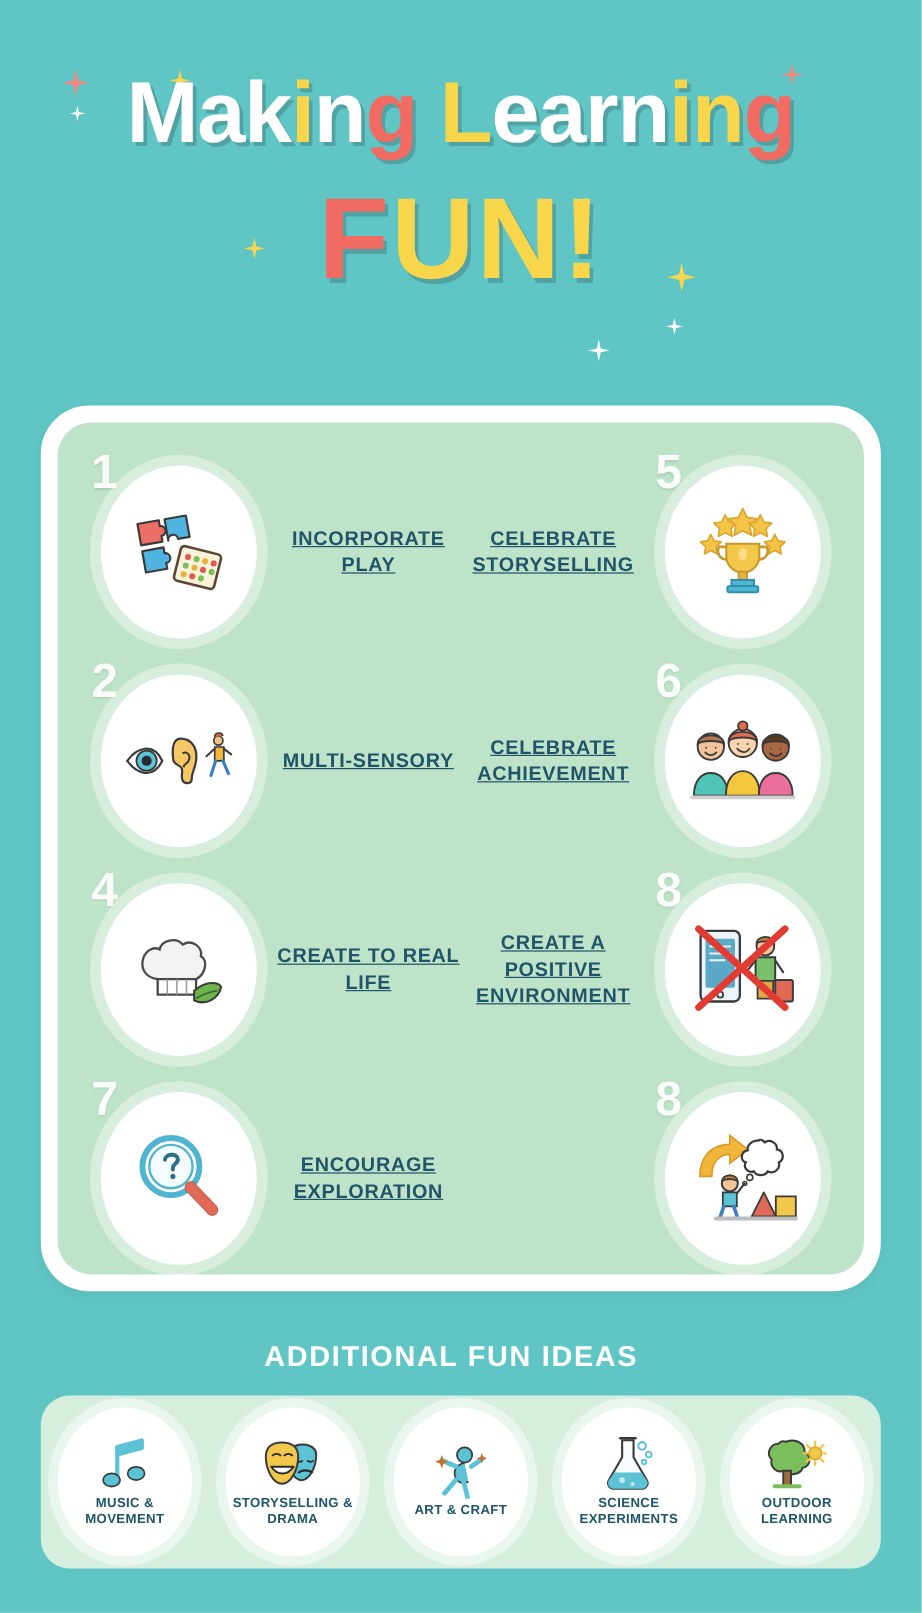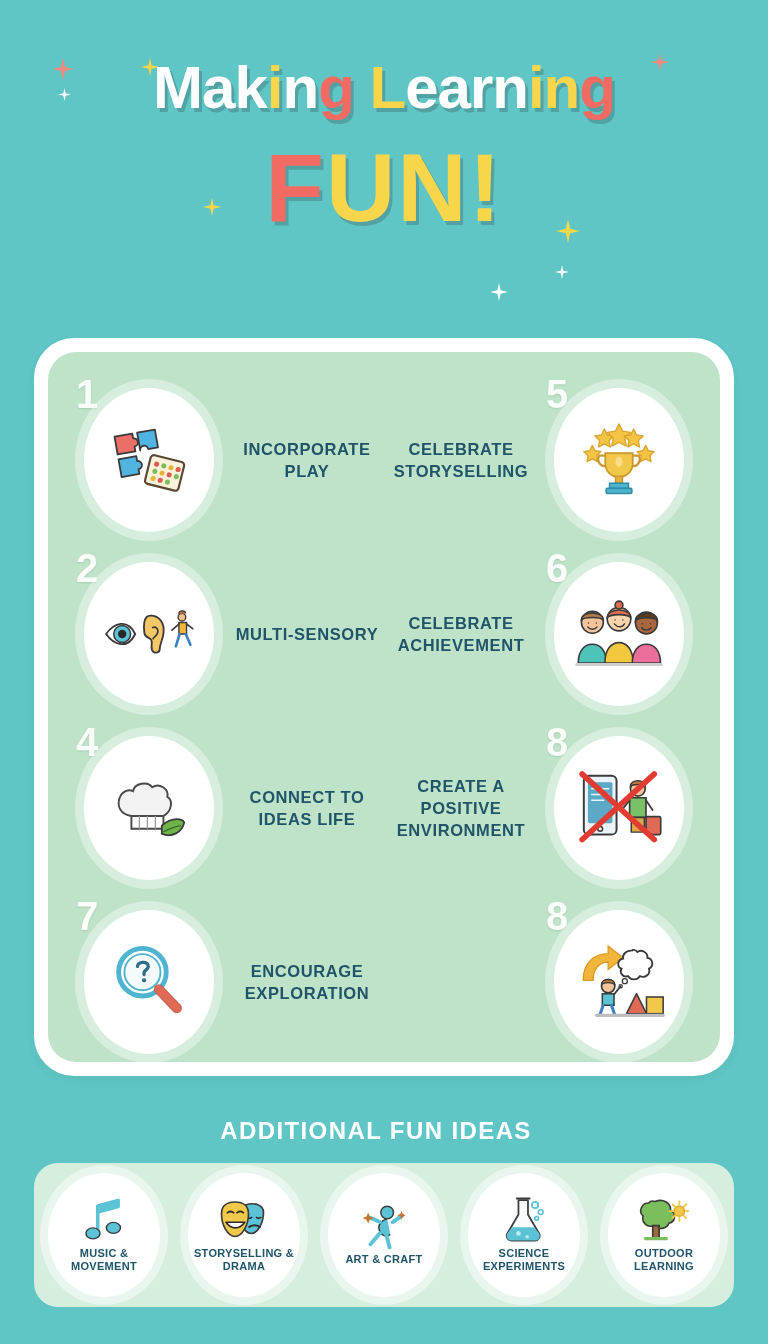--- a/index.html
+++ b/index.html
@@ -9,21 +9,21 @@
     font-family:"Liberation Sans", sans-serif;
     overflow:hidden;
     position:relative;
   }
   
   .sparkle{position:absolute;pointer-events:none;}
   .sparkle svg{display:block;}
   
   .title-wrap{position:absolute;top:58px;left:0;width:768px;text-align:center;}
   .line1{
-    font-size:60px;font-weight:bold;letter-spacing:-1px;
+    font-size:72px;font-weight:bold;letter-spacing:-1px;
     line-height:1;white-space:nowrap;
   }
   .line2{
     font-size:96px;font-weight:bold;letter-spacing:2px;
     line-height:1;margin-top:22px;
   }
   .w{color:#FFFFFF;text-shadow:3px 4px 0 rgba(60,95,100,.35);}
   .y{color:#F7D64B;text-shadow:3px 4px 0 rgba(60,95,100,.35);}
   .r{color:#F26B63;text-shadow:3px 4px 0 rgba(60,95,100,.35);}
   
@@ -49,21 +49,21 @@
     box-shadow:0 0 0 9px rgba(255,255,255,.38);
   }
   .num{
     position:absolute;top:-6px;font-size:40px;font-weight:bold;
     color:#FFFFFF;line-height:1;opacity:.92;
     text-shadow:0 1px 2px rgba(120,160,140,.35);
   }
   .num.l{left:0px;}
   .tip-label{
     flex:1;color:#1F5469;font-size:16.5px;font-weight:bold;
-    letter-spacing:.6px;line-height:1.35;text-align:center;
+    letter-spacing:.6px;line-height:1.35;text-align:center;text-decoration:underline;
   }
   .tip.left .tip-label{padding-left:6px;}
   .tip.right .tip-label{padding-right:6px;}
   
   .extras-title{
     position:absolute;left:0;top:1117px;width:752px;text-align:center;
     color:#FFFFFF;font-size:24px;font-weight:bold;letter-spacing:1.4px;
   }
   .extras-card{
     position:absolute;left:34px;top:1163px;width:700px;height:144px;
@@ -247,21 +247,21 @@
         <div class="circle">
           <svg width="84" height="80" viewBox="0 0 100 100">
             <path d="M28 60c-14-2-18-12-15-22 3-9 12-12 17-9 2-10 18-13 24-5 9-6 21 2 19 12 7 4 6 18-5 24z" fill="#F3F3F3" stroke="#4a4a4a" stroke-width="2.4"></path>
             <path d="M28 60h40v16H28z" fill="#FFFFFF" stroke="#4a4a4a" stroke-width="2.4"></path>
             <path d="M38 60v16M48 60v16M58 60v16" stroke="#9a9a9a" stroke-width="1.6"></path>
             <path d="M66 72c14-12 26-8 28-4-2 12-16 20-28 14z" fill="#6FB44B" stroke="#3a3a3a" stroke-width="2.2"></path>
             <path d="M68 80c8-5 16-7 22-8" fill="none" stroke="#3a6b2a" stroke-width="1.8"></path>
           </svg>
         </div>
       </div>
-      <div class="tip-label">CONNECT TO IDEAS LIFE</div>
+      <div class="tip-label">CREATE TO REAL LIFE</div>
     </div>
 
     <div class="tip right" style="top:376px;">
       <div class="circle-holder">
         <div class="num l">8</div>
         <div class="circle">
           <svg width="90" height="78" viewBox="0 0 110 95">
             <rect x="12" y="8" width="40" height="72" rx="6" fill="#EAF4FA" stroke="#3a3a3a" stroke-width="2.4"></rect>
             <rect x="17" y="16" width="30" height="50" rx="2" fill="#5CA8C7"></rect>
             <g stroke="#EAF4FA" stroke-width="2">

